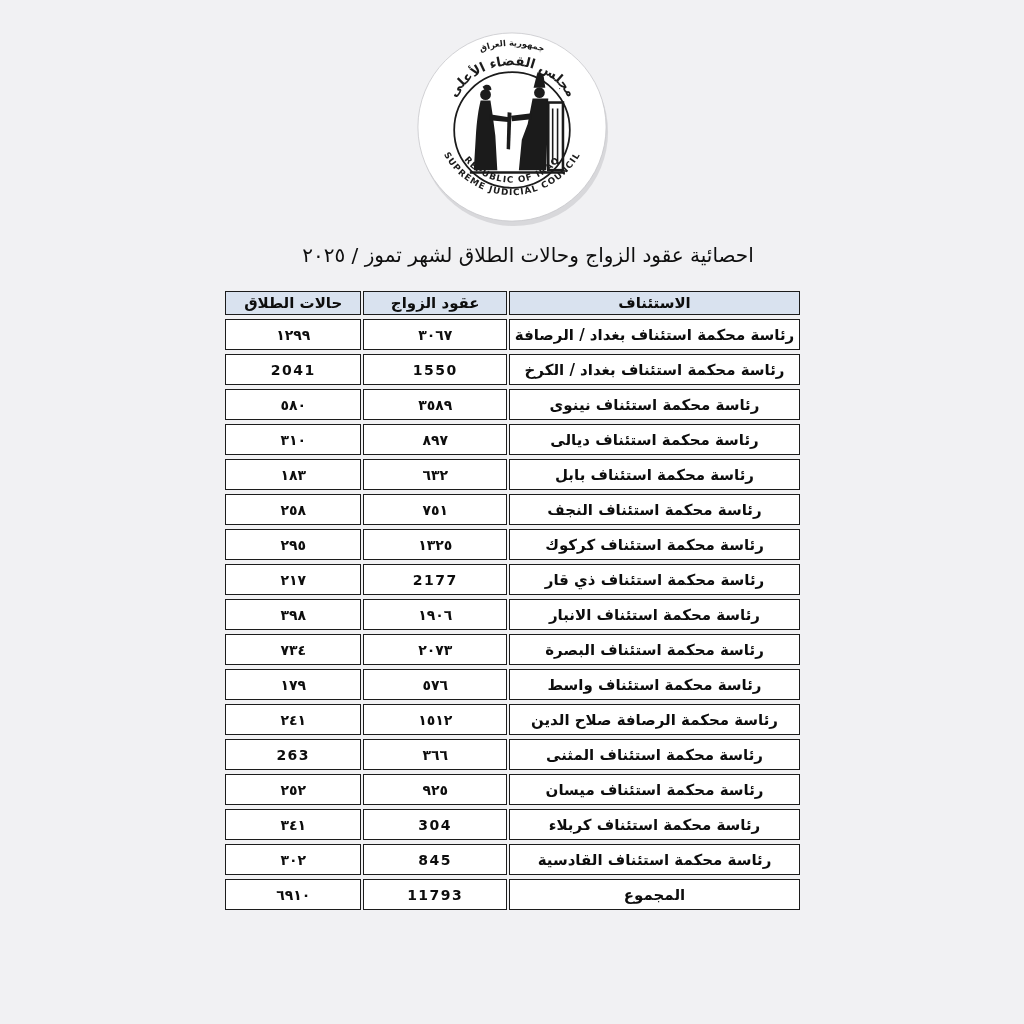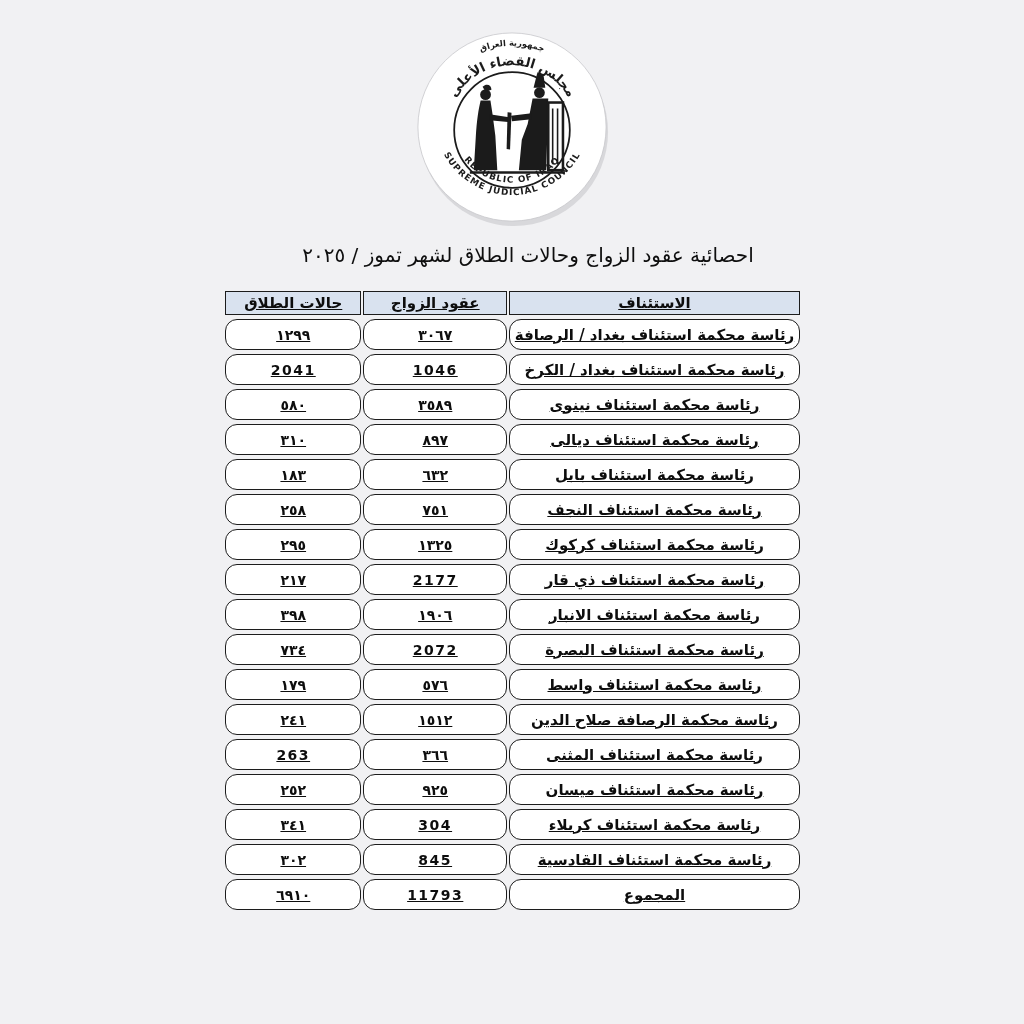--- a/index.html
+++ b/index.html
@@ -67,31 +67,29 @@
   .stats-table th,
   .stats-table td {
     border: 1.6px solid #1c1c1c;
     background: #ffffff;
     text-align: center;
     vertical-align: middle;
     color: #0d0d0d;
     padding: 1px 4px;
     overflow: hidden;
     white-space: nowrap;
-    text-decoration: underline;
   }
   .stats-table th {
     background: #d9e2ef;
     height: 20px;
     font-size: 15px;
   }
   .stats-table td {
     height: 27px;
     font-size: 15px;
-    border-radius: 12px;
   }
   .stats-table td.cell-num {
     font-size: 14px;
     letter-spacing: 1.5px;
   }
   col.col-court   { width: 290px; }
   col.col-marriage{ width: 143px; }
   col.col-divorce { width: 136px; }
 </style>
 </head>
@@ -164,21 +162,21 @@
   </thead>
   <tbody id="table-body">
   <tr>
     <td class="cell-court">رئاسة محكمة استئناف بغداد / الرصافة</td>
     <td class="cell-num">٣٠٦٧</td>
     <td class="cell-num">١٢٩٩</td>
   </tr>
 
   <tr>
     <td class="cell-court">رئاسة محكمة استئناف بغداد / الكرخ</td>
-    <td class="cell-num">1046</td>
+    <td class="cell-num">1550</td>
     <td class="cell-num">2041</td>
   </tr>
 
   <tr>
     <td class="cell-court">رئاسة محكمة استئناف نينوى</td>
     <td class="cell-num">٣٥٨٩</td>
     <td class="cell-num">٥٨٠</td>
   </tr>
 
   <tr>
@@ -212,21 +210,21 @@
   </tr>
 
   <tr>
     <td class="cell-court">رئاسة محكمة استئناف الانبار</td>
     <td class="cell-num">١٩٠٦</td>
     <td class="cell-num">٣٩٨</td>
   </tr>
 
   <tr>
     <td class="cell-court">رئاسة محكمة استئناف البصرة</td>
-    <td class="cell-num">2072</td>
+    <td class="cell-num">٢٠٧٣</td>
     <td class="cell-num">٧٣٤</td>
   </tr>
 
   <tr>
     <td class="cell-court">رئاسة محكمة استئناف واسط</td>
     <td class="cell-num">٥٧٦</td>
     <td class="cell-num">١٧٩</td>
   </tr>
 
   <tr>

